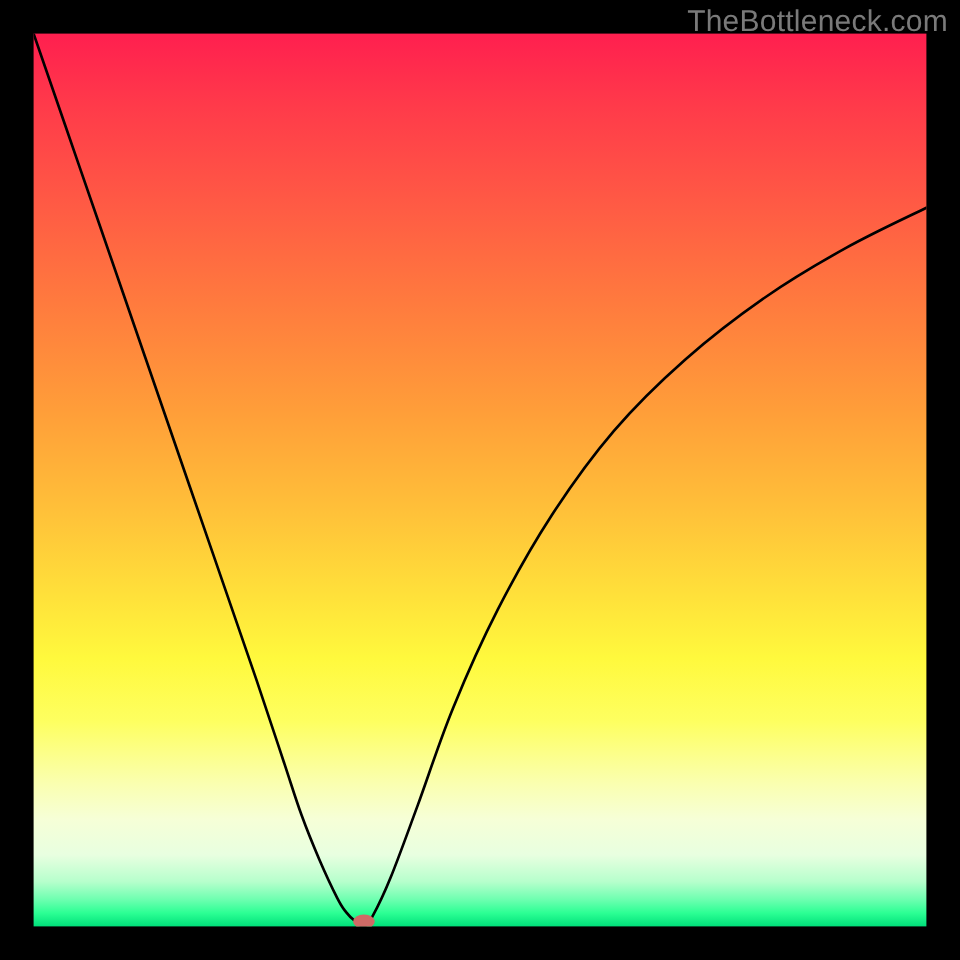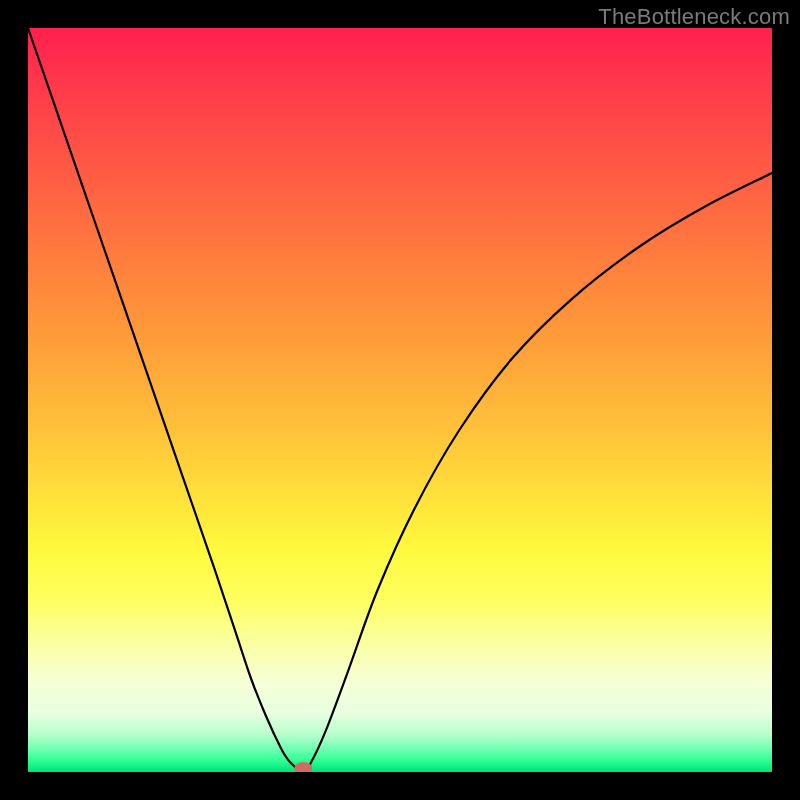--- a/index.html
+++ b/index.html
@@ -47,21 +47,21 @@
     position: absolute;
     left: 0; top: 0;
     width: 744px;
     height: 744px;
   }
   .watermark {
     position: absolute;
     top: 4px;
     right: 10px;
     color: #7a7a7a;
-    font-size: 22px;
+    font-size: 25px;
     font-weight: 500;
     letter-spacing: 0.2px;
   }
 </style>
 </head>
 <body>
 
 <div class="frame">
   <div class="plot-area">
     <svg class="plot-svg" viewBox="0 0 744 744" preserveAspectRatio="none">

